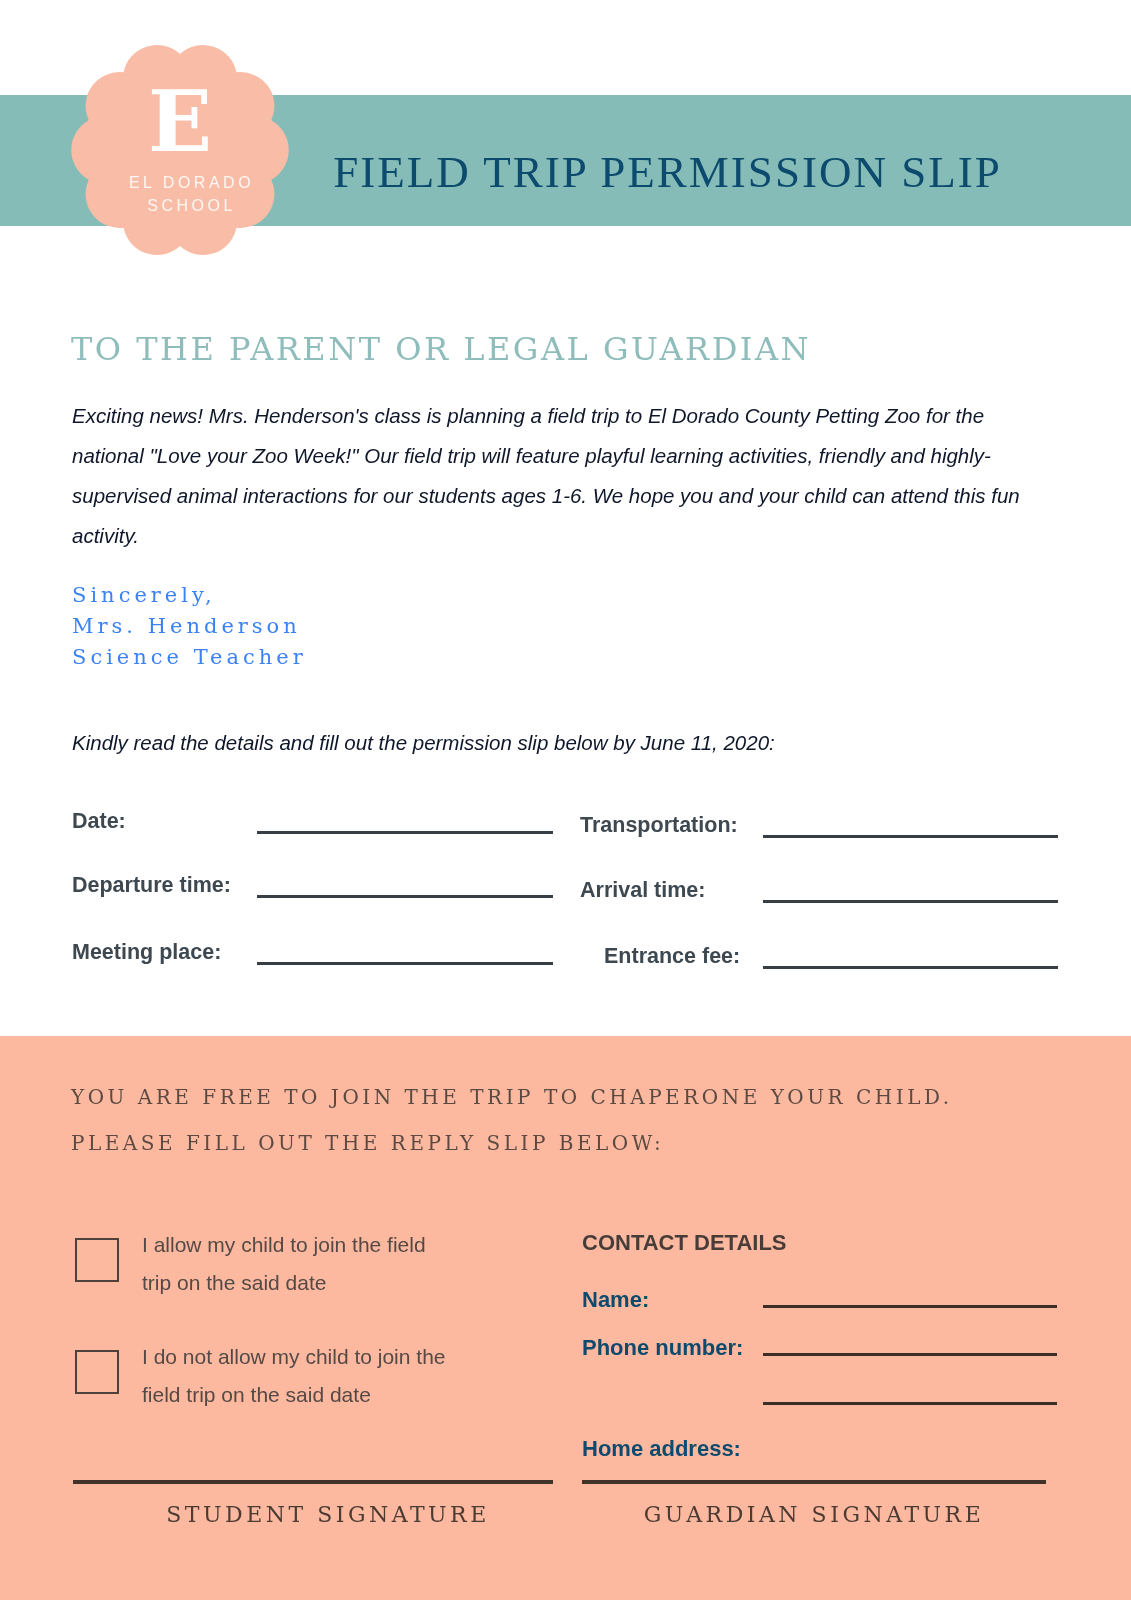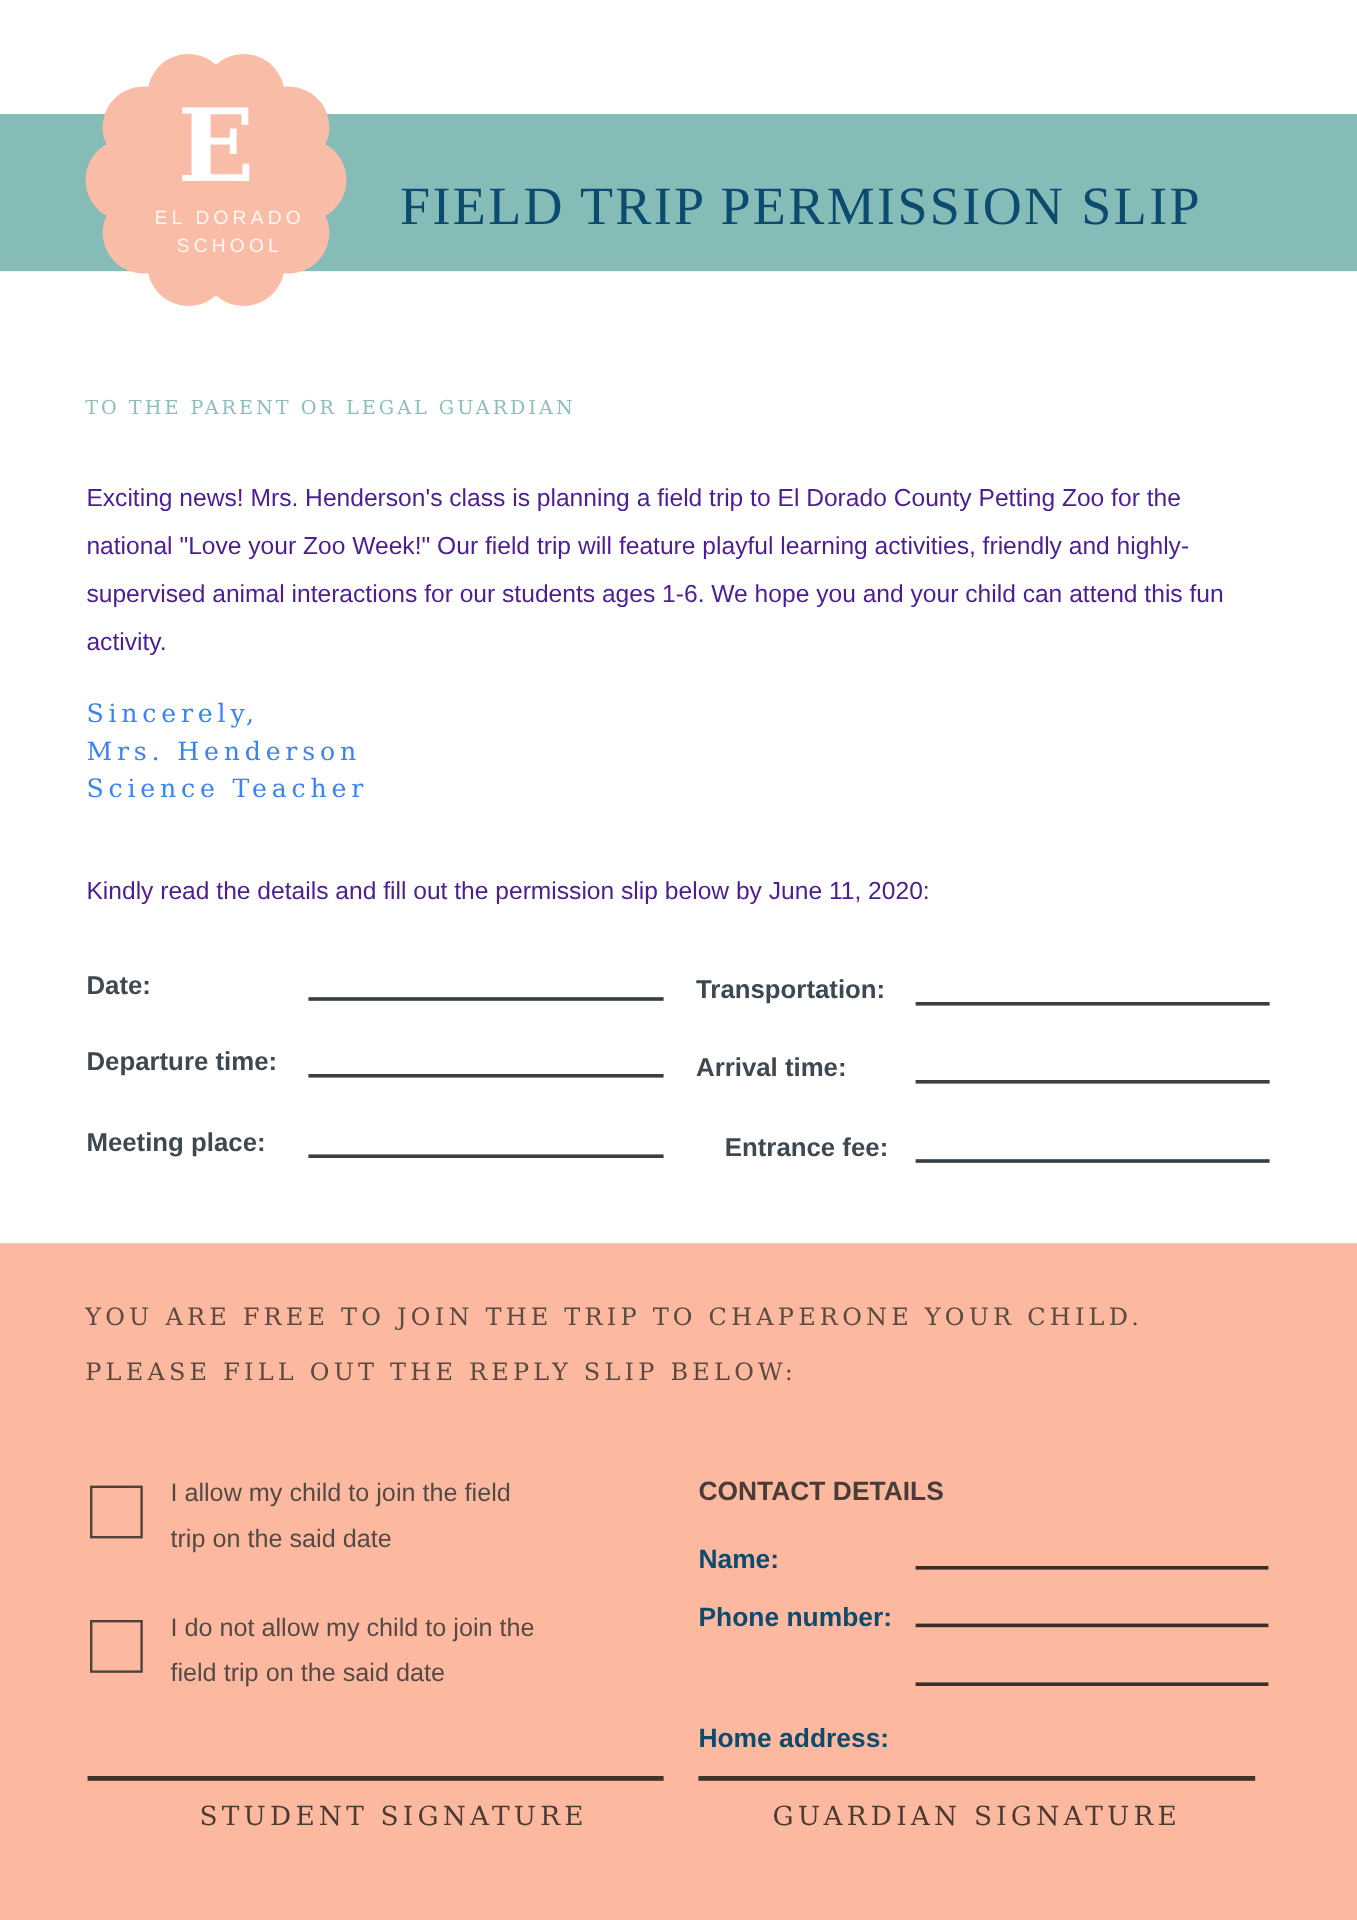--- a/index.html
+++ b/index.html
@@ -24,25 +24,25 @@
   }
   .badge-line{
     position:absolute;left:10px;width:228px;text-align:center;color:#fef8f4;
     font-size:16px;letter-spacing:3.5px;padding-left:3px;box-sizing:border-box;
   }
   .badge-line.l1{top:138px;}
   .badge-line.l2{top:161px;}
   
   .salutation{
     position:absolute;left:71px;top:330px;
-    font-family:"DejaVu Serif",serif;font-size:16px;letter-spacing:2.5px;color:#8fbdbb;
+    font-family:"DejaVu Serif",serif;font-size:32px;letter-spacing:2.5px;color:#8fbdbb;
   }
   .body-text{
     position:absolute;left:72px;width:955px;margin:0;
-    font-size:20.5px;line-height:40px;color:#4c1d95;
+    font-size:20.5px;line-height:40px;color:#0f172a;font-style:italic;
   }
   .para{top:396px;}
   .instruction{top:723px;}
   .closing{
     position:absolute;left:72px;top:580px;
     font-family:"DejaVu Serif",serif;font-size:21px;letter-spacing:4px;
     line-height:31px;color:#3b82f6;
   }
   
   .f-label{

